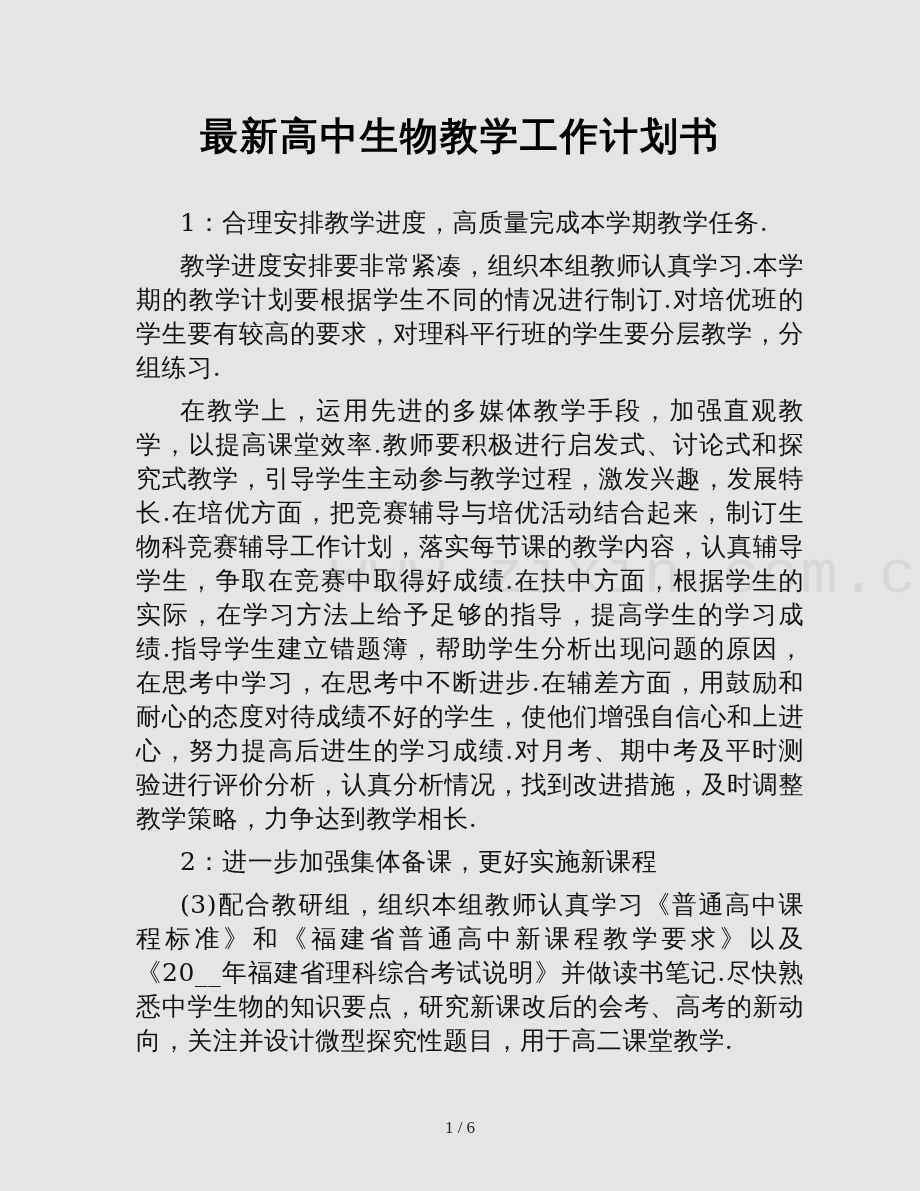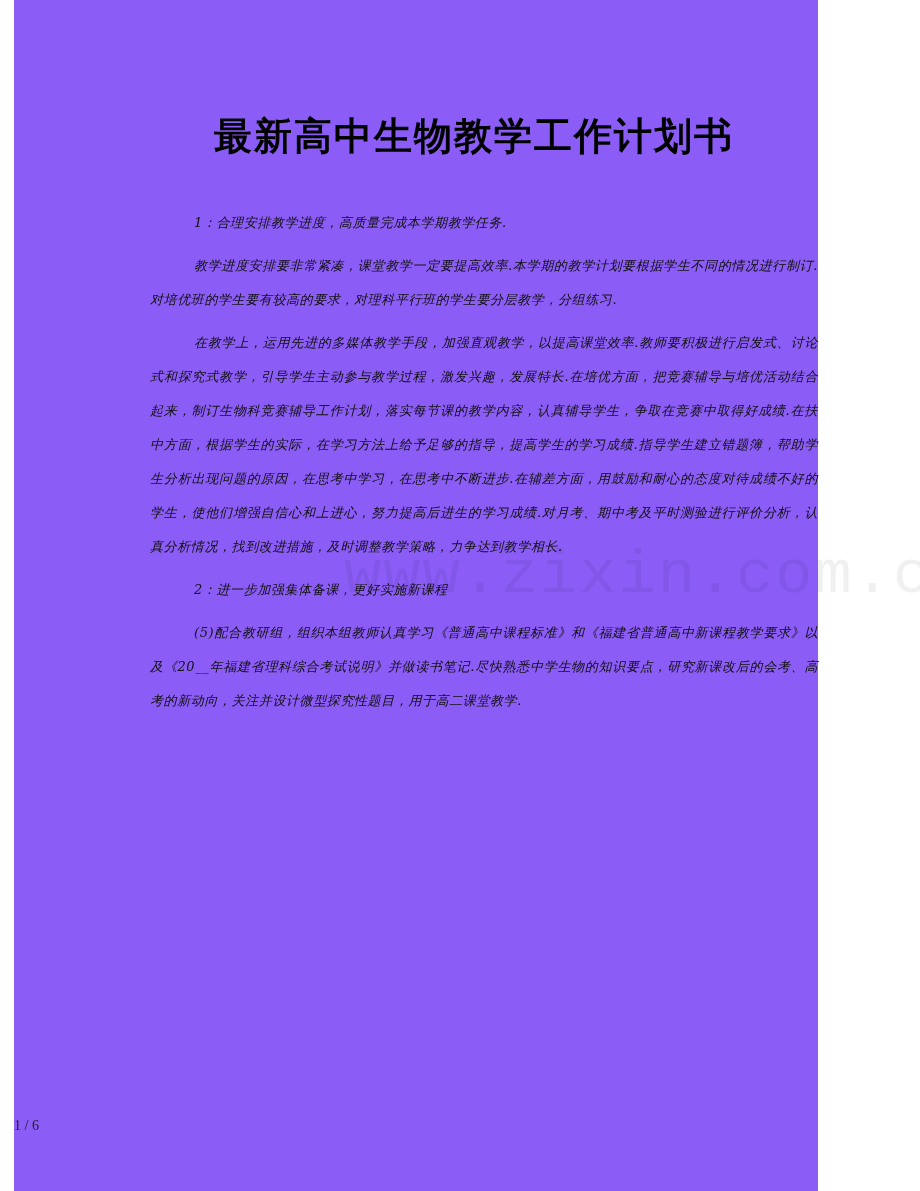--- a/index.html
+++ b/index.html
@@ -1,49 +1,49 @@
 <!DOCTYPE html>
 <html><head>
 <meta charset="utf-8">
 <style>
   html, body { margin: 0; padding: 0; background: #ffffff; }
   body { width: 920px; height: 1191px; position: relative; overflow: hidden; }
-  .page { position: absolute; left: 14px; top: 0; width: 804px; height: 1191px; background: #8b5cf6; }
+  .page { position: absolute; left: 0; top: 0; width: 920px; height: 1191px; background: #e5e5e5; }
   .title {
     position: absolute; left: 0; top: 108px; width: 920px; text-align: center;
     font-family: "DejaVu Serif", serif; font-weight: bold; font-size: 38px;
     letter-spacing: 2px; color: #000; line-height: 56px;
   }
   .body {
     position: absolute; left: 136px; top: 206px; width: 668px;
-    font-family: "DejaVu Serif", serif; font-size: 13px; color: #111;
-    line-height: 34px; letter-spacing: 0.6px; text-align: justify; font-style: italic;
+    font-family: "DejaVu Serif", serif; font-size: 25px; color: #111;
+    line-height: 34px; letter-spacing: 0.6px; text-align: justify;
   }
   .body p { margin: 0 0 9px 0; text-indent: 44px; }
   .watermark {
     position: absolute; left: 330px; top: 540px;
     font-family: Liberation Mono, monospace; font-size: 62px;
     color: rgba(0,0,0,0.06); letter-spacing: 2px; white-space: nowrap;
     pointer-events: none;
   }
   .footer {
-    position: absolute; left: 0; top: 1118px; width: 920px; text-align: left;
-    font-family: "Liberation Serif", serif; font-size: 14px; color: #222;
+    position: absolute; left: 0; top: 1118px; width: 920px; text-align: center;
+    font-family: "Liberation Serif", serif; font-size: 17px; color: #222;
   }
 </style>
 </head>
 <body>
 
 <div class="page">
   <div class="title">最新高中生物教学工作计划书</div>
 
   <div class="body">
     <p>1：合理安排教学进度，高质量完成本学期教学任务.</p>
-    <p>教学进度安排要非常紧凑，课堂教学一定要提高效率.本学期的教学计划要根据学生不同的情况进行制订.对培优班的学生要有较高的要求，对理科平行班的学生要分层教学，分组练习.</p>
+    <p>教学进度安排要非常紧凑，组织本组教师认真学习.本学期的教学计划要根据学生不同的情况进行制订.对培优班的学生要有较高的要求，对理科平行班的学生要分层教学，分组练习.</p>
     <p>在教学上，运用先进的多媒体教学手段，加强直观教学，以提高课堂效率.教师要积极进行启发式、讨论式和探究式教学，引导学生主动参与教学过程，激发兴趣，发展特长.在培优方面，把竞赛辅导与培优活动结合起来，制订生物科竞赛辅导工作计划，落实每节课的教学内容，认真辅导学生，争取在竞赛中取得好成绩.在扶中方面，根据学生的实际，在学习方法上给予足够的指导，提高学生的学习成绩.指导学生建立错题簿，帮助学生分析出现问题的原因，在思考中学习，在思考中不断进步.在辅差方面，用鼓励和耐心的态度对待成绩不好的学生，使他们增强自信心和上进心，努力提高后进生的学习成绩.对月考、期中考及平时测验进行评价分析，认真分析情况，找到改进措施，及时调整教学策略，力争达到教学相长.</p>
     <p>2：进一步加强集体备课，更好实施新课程</p>
-    <p>(5)配合教研组，组织本组教师认真学习《普通高中课程标准》和《福建省普通高中新课程教学要求》以及《20__年福建省理科综合考试说明》并做读书笔记.尽快熟悉中学生物的知识要点，研究新课改后的会考、高考的新动向，关注并设计微型探究性题目，用于高二课堂教学.</p>
+    <p>(3)配合教研组，组织本组教师认真学习《普通高中课程标准》和《福建省普通高中新课程教学要求》以及《20__年福建省理科综合考试说明》并做读书笔记.尽快熟悉中学生物的知识要点，研究新课改后的会考、高考的新动向，关注并设计微型探究性题目，用于高二课堂教学.</p>
   </div>
 
   <div class="watermark">www.zixin.com.cn</div>
 
   <div class="footer">1 / 6</div>
 </div>
 
 </body></html>

